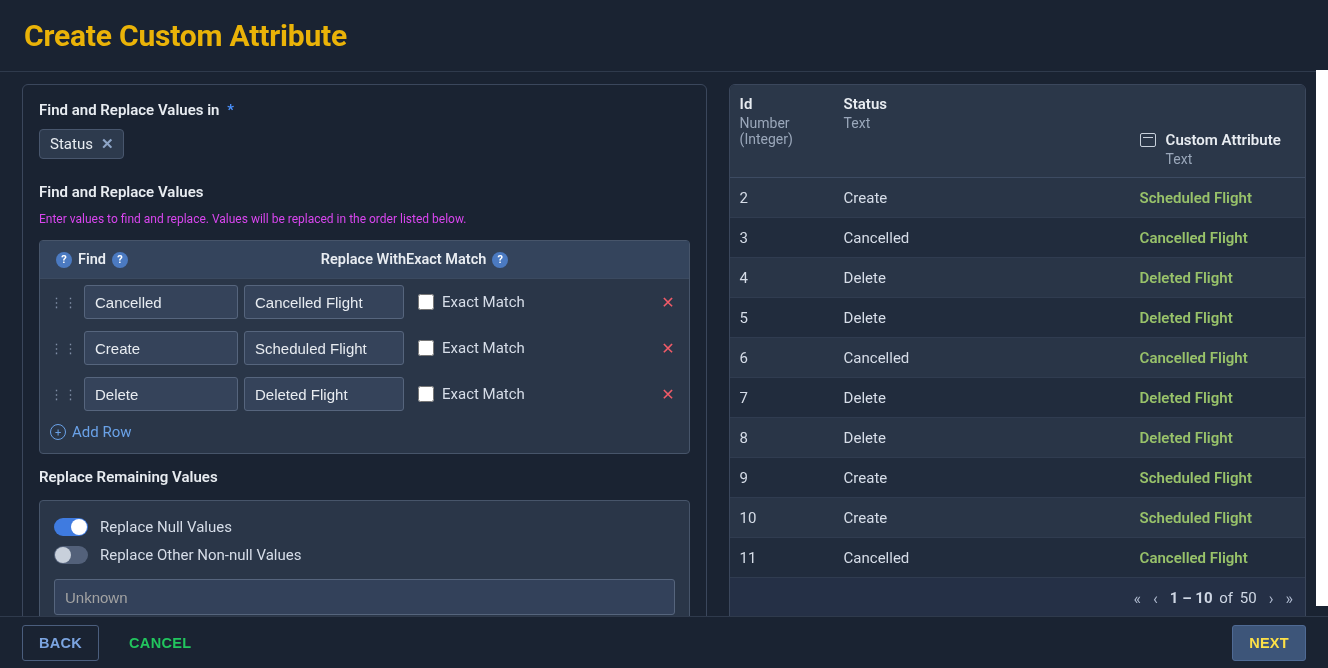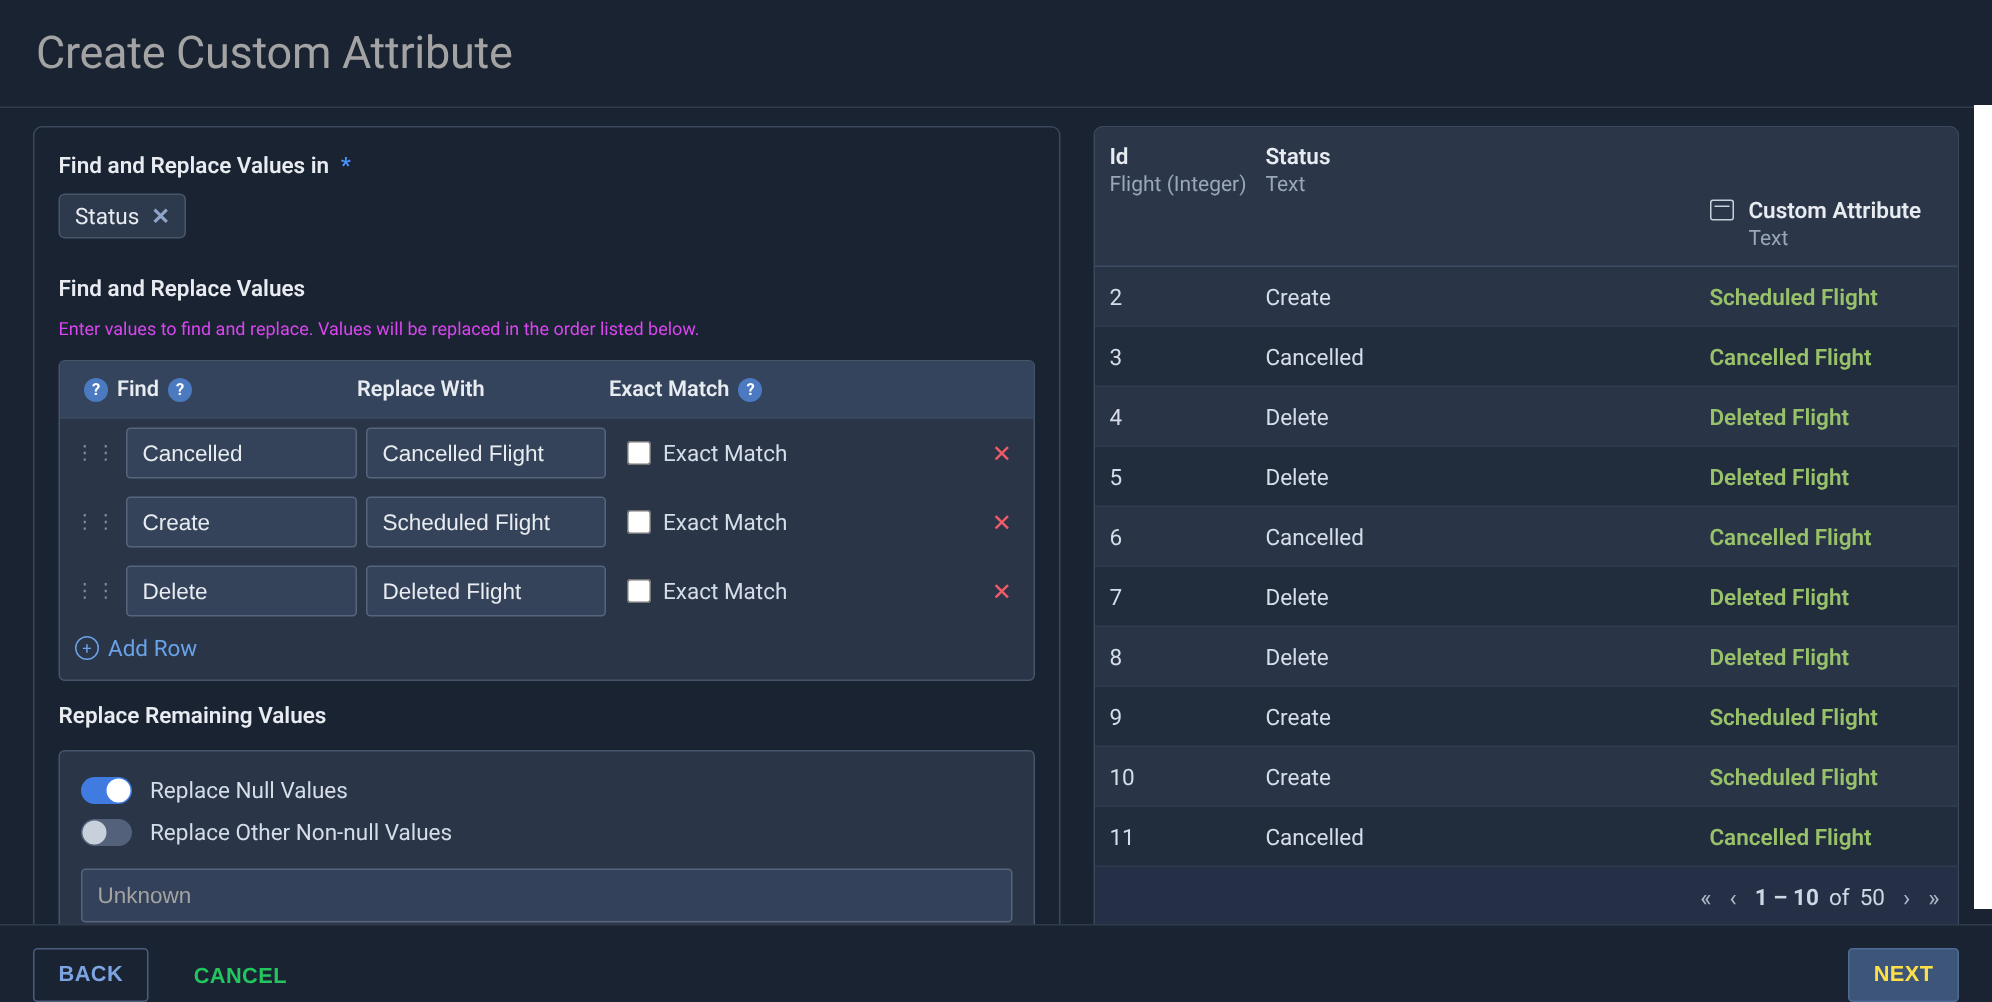--- a/index.html
+++ b/index.html
@@ -12,22 +12,22 @@
     overflow: hidden;
     position: relative;
   }
 
   .app-header {
     padding: 18px 24px 18px 24px;
     border-bottom: 1px solid #2f3a4c;
   }
   .app-header h1 {
     font-size: 30px;
-    font-weight: 400;
-    color: #a3a3a3;
+    font-weight: 700;
+    color: #eab308;
     letter-spacing: -0.2px;
   }
 
   .main-area {
     display: flex;
     gap: 22px;
     padding: 12px 22px 0 22px;
   }
 
   .left-panel {
@@ -82,21 +82,21 @@
     align-items: center;
     background: #34445c;
     font-size: 14.5px;
     font-weight: 600;
     color: #e8ecf1;
     padding: 10px 10px;
     border-bottom: 1px solid #3b4a60;
   }
   .col-drag { width: 28px; display:flex; justify-content:center; }
   .col-find { width: 160px; display:flex; align-items:center; gap:6px; }
-  .col-replace { width: 168px; }
+  .col-replace { width: 168px; text-align: right; }
   .col-exact { width: 130px; display:flex; align-items:center; gap:6px; }
   .help-icon {
     display:inline-flex; align-items:center; justify-content:center;
     width: 16px; height: 16px; border-radius: 50%;
     background: #4b7ac1; color:#fff; font-size: 11px; font-weight:700;
   }
 
   .rule-row {
     display: flex;
     align-items: center;
@@ -265,21 +265,21 @@
   }
 
   
   .app-footer {
     position: absolute;
     left: 0; right: 0; bottom: 0;
     height: 52px;
     background: #1a2332;
     border-top: 1px solid #2f3a4c;
     display: flex;
-    align-items: flex-end;
+    align-items: center;
     padding: 0 22px;
   }
   .btn {
     font-size: 14.5px; font-weight: 600;
     padding: 9px 16px;
     border-radius: 3px;
     cursor: pointer;
     letter-spacing: 0.3px;
   }
   .btn-back {
@@ -402,21 +402,21 @@
       </div>
       <input class="remaining-input" value="Unknown" style="">
     </div>
 
   </div>
 
   <div class="right-panel">
     <div class="tbl-header">
       <div class="th id">
         <span class="th-name">Id</span>
-        <span class="th-type">Flight (Integer)</span>
+        <span class="th-type">Number (Integer)</span>
       </div>
       <div class="th status">
         <span class="th-name">Status</span>
         <span class="th-type">Text</span>
       </div>
       <div class="th custom">
         <span class="top-line">
           <span class="calc-icon"></span>
           <span class="th-name">Custom Attribute</span>
         </span>

